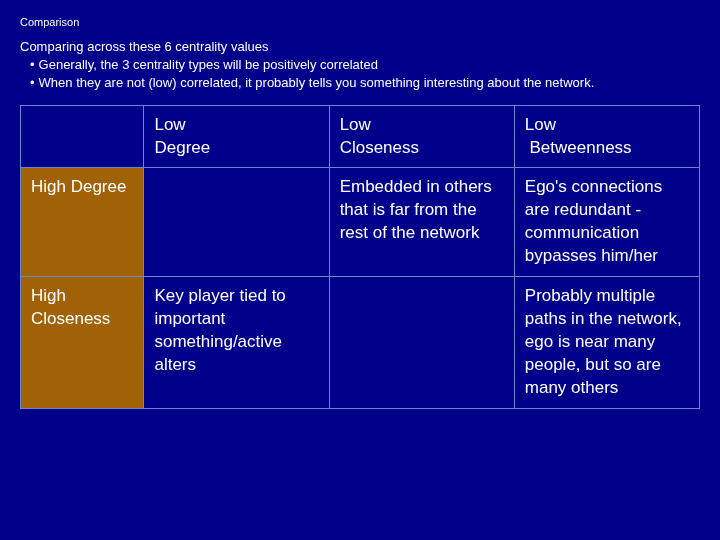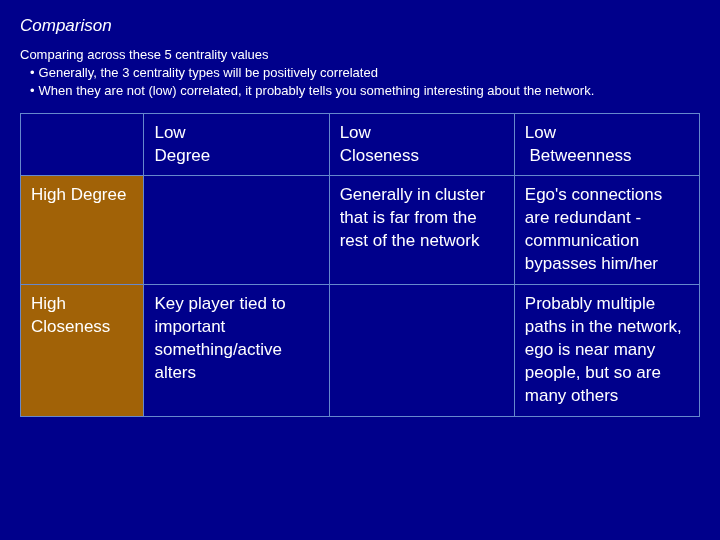--- a/index.html
+++ b/index.html
@@ -19,22 +19,21 @@
       padding: 16px 20px;
     }
 
     .title {
       font-size: 22px;
       font-weight: bold;
       margin-bottom: 2px;
     }
 
     .subtitle {
-      font-size: 17px;
-      font-style: italic;
+      font-size: 11px;
       margin-bottom: 10px;
     }
 
     .intro {
       font-size: 13px;
       margin-bottom: 12px;
       line-height: 1.4;
     }
 
     .intro p {
@@ -85,39 +84,39 @@
       width: 180px;
     }
   </style>
 </head>
 <body>
 
 <div class="page">
   <div class="subtitle">Comparison</div>
 
   <div class="intro">
-    <div>Comparing across these 5 centrality values</div>
+    <div>Comparing across these 6 centrality values</div>
     <p>Generally, the 3 centrality types will be positively correlated</p>
     <p>When they are not (low) correlated, it probably tells you something interesting about the network.</p>
   </div>
 
   <table>
     <thead>
       <tr>
         <td class="col-header empty-cell"></td>
         <td class="col-header">Low<br>Degree</td>
         <td class="col-header">Low<br>Closeness</td>
         <td class="col-header">Low<br>&nbsp;Betweenness</td>
       </tr>
     </thead>
     <tbody>
       <tr>
         <td class="row-header">High Degree</td>
         <td class="empty-cell"></td>
-        <td class="cell-content">Generally in cluster that is far from the rest of the network</td>
+        <td class="cell-content">Embedded in others that is far from the rest of the network</td>
         <td class="cell-content">Ego's connections are redundant - communication bypasses him/her</td>
       </tr>
       <tr>
         <td class="row-header">High Closeness</td>
         <td class="cell-content">Key player tied to important something/active alters</td>
         <td class="empty-cell"></td>
         <td class="cell-content">Probably multiple paths in the network, ego is near many people, but so are many others</td>
       </tr>
     </tbody>
   </table>

